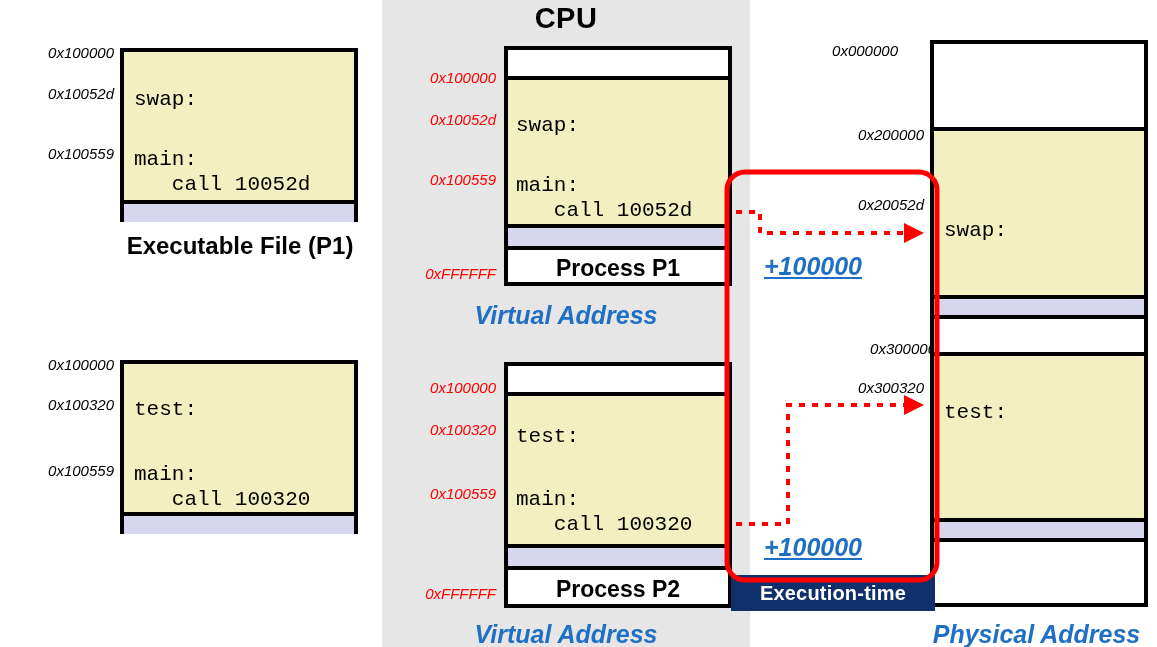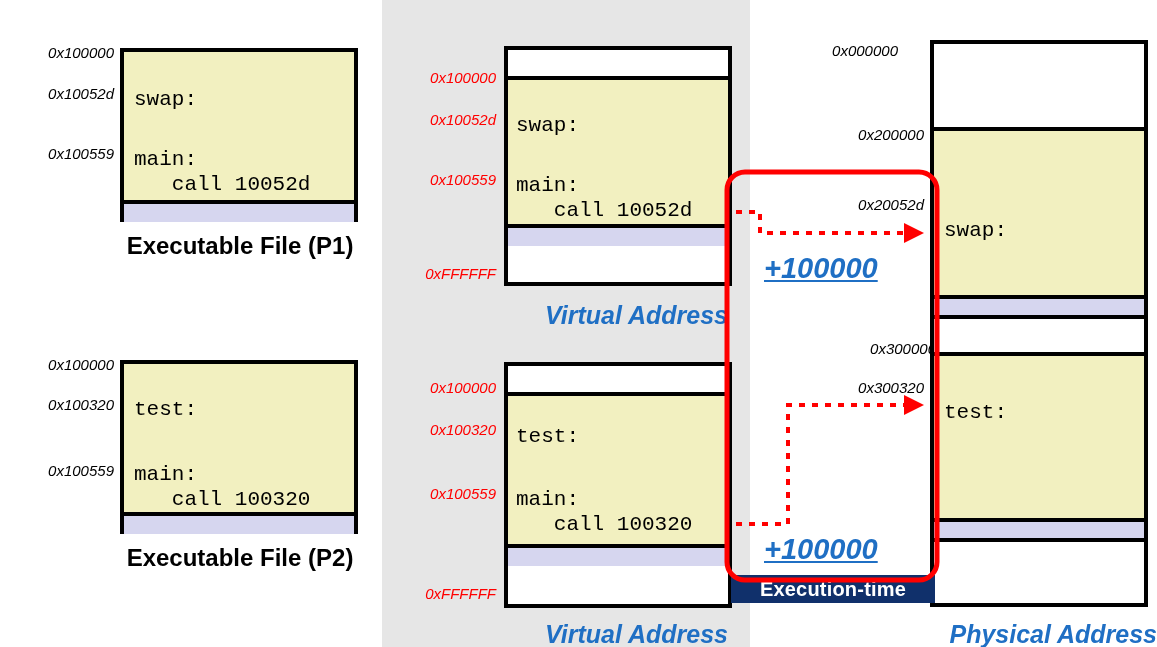--- a/index.html
+++ b/index.html
@@ -94,25 +94,25 @@
     color: #000000;
     line-height: 1;
   }
   .vaddr {
     position: absolute;
     font-size: 25px;
     font-weight: bold;
     font-style: italic;
     color: #1f6fc4;
     white-space: nowrap;
-    text-align: right;
+    text-align: center;
   }
   .offset {
     position: absolute;
-    font-size: 29px;
+    font-size: 25px;
     font-weight: bold;
     font-style: italic;
     color: #1f6fc4;
     text-decoration: underline;
     white-space: nowrap;
   }
 
   
   .exec-badge {
     position: absolute;
@@ -135,20 +135,21 @@
     height: 647px;
     pointer-events: none;
   }
 </style>
 </head>
 <body>
 
 <div id="stage">
 
   <div class="cpu-panel"></div>
+  <div class="cpu-title">CPU</div>
 
   <div class="addr addr-black addr-r" style="left:2px; top:44px; width:112px;">0x100000</div>
   <div class="addr addr-black addr-r" style="left:2px; top:85px; width:112px;">0x10052d</div>
   <div class="addr addr-black addr-r" style="left:2px; top:145px; width:112px;">0x100559</div>
 
   <div class="mbox" style="left:120px; top:48px; width:238px; height:174px;">
     <div class="seg seg-yellow" style="top:0; height:148px;"></div>
     <div class="seg seg-lav rule-top" style="top:148px; height:22px;"></div>
   </div>
   <div class="code" style="left:134px; top:88px;">swap:</div>
@@ -162,47 +163,52 @@
   <div class="addr addr-black addr-r" style="left:2px; top:462px; width:112px;">0x100559</div>
 
   <div class="mbox" style="left:120px; top:360px; width:238px; height:174px;">
     <div class="seg seg-yellow" style="top:0; height:148px;"></div>
     <div class="seg seg-lav rule-top" style="top:148px; height:22px;"></div>
   </div>
   <div class="code" style="left:134px; top:398px;">test:</div>
   <div class="code" style="left:134px; top:463px;">main:</div>
   <div class="code" style="left:134px; top:488px;">   call 100320</div>
 
-  <div class="caption" style="left:60px; top:544px; width:360px;">Executable File (P2)</div>
 
   <div class="addr addr-red addr-r" style="left:386px; top:69px; width:110px;">0x100000</div>
   <div class="addr addr-red addr-r" style="left:386px; top:111px; width:110px;">0x10052d</div>
   <div class="addr addr-red addr-r" style="left:386px; top:171px; width:110px;">0x100559</div>
   <div class="addr addr-red addr-r" style="left:386px; top:265px; width:110px;">0xFFFFFF</div>
 
   <div class="mbox" style="left:504px; top:46px; width:228px; height:240px;">
     <div class="seg seg-white" style="top:0; height:26px;"></div>
     <div class="seg seg-yellow rule-top" style="top:26px; height:148px;"></div>
     <div class="seg seg-lav rule-top" style="top:174px; height:22px;"></div>
+    <div class="seg seg-white rule-top" style="top:196px; height:36px;">
+      <div class="proc-label" style="top:7px;">Process P1</div>
+    </div>
   </div>
   <div class="code" style="left:516px; top:114px;">swap:</div>
   <div class="code" style="left:516px; top:174px;">main:</div>
   <div class="code" style="left:516px; top:199px;">   call 10052d</div>
 
   <div class="vaddr" style="left:404px; top:301px; width:324px;">Virtual Address</div>
 
   <div class="addr addr-red addr-r" style="left:386px; top:379px; width:110px;">0x100000</div>
   <div class="addr addr-red addr-r" style="left:386px; top:421px; width:110px;">0x100320</div>
   <div class="addr addr-red addr-r" style="left:386px; top:485px; width:110px;">0x100559</div>
   <div class="addr addr-red addr-r" style="left:386px; top:585px; width:110px;">0xFFFFFF</div>
 
   <div class="mbox" style="left:504px; top:362px; width:228px; height:246px;">
     <div class="seg seg-white" style="top:0; height:26px;"></div>
     <div class="seg seg-yellow rule-top" style="top:26px; height:152px;"></div>
     <div class="seg seg-lav rule-top" style="top:178px; height:22px;"></div>
+    <div class="seg seg-white rule-top" style="top:200px; height:38px;">
+      <div class="proc-label" style="top:8px;">Process P2</div>
+    </div>
   </div>
   <div class="code" style="left:516px; top:425px;">test:</div>
   <div class="code" style="left:516px; top:488px;">main:</div>
   <div class="code" style="left:516px; top:513px;">   call 100320</div>
 
   <div class="vaddr" style="left:404px; top:620px; width:324px;">Virtual Address</div>
 
   <div class="addr addr-black addr-r" style="left:774px; top:42px; width:124px;">0x000000</div>
   <div class="addr addr-black addr-r" style="left:800px; top:126px; width:124px;">0x200000</div>
   <div class="addr addr-black addr-r" style="left:800px; top:196px; width:124px;">0x20052d</div>
@@ -219,21 +225,21 @@
     <div class="seg seg-white rule-top" style="top:494px; height:65px;"></div>
   </div>
   <div class="code" style="left:944px; top:219px;">swap:</div>
   <div class="code" style="left:944px; top:401px;">test:</div>
 
   <div class="vaddr" style="left:916px; top:620px; width:241px;">Physical Address</div>
 
   <div class="offset" style="left:764px; top:252px;">+100000</div>
   <div class="offset" style="left:764px; top:533px;">+100000</div>
 
-  <div class="exec-badge" style="left:731px; top:575px; width:204px; height:28px;">Execution-time</div>
+  <div class="exec-badge" style="left:731px; top:575px; width:204px; height:36px;">Execution-time</div>
 
   <svg id="overlay" viewBox="0 0 1157 647">
     <defs>
       <marker id="arrowred" viewBox="0 0 10 10" refX="8" refY="5" markerWidth="5" markerHeight="5" orient="auto-start-reverse">
         <path d="M 0 0 L 10 5 L 0 10 z" fill="#ff0000"></path>
       </marker>
     </defs>
 
     <rect x="727" y="172" width="210" height="408" rx="18" ry="18" fill="none" stroke="#ff0000" stroke-width="5"></rect>
 

